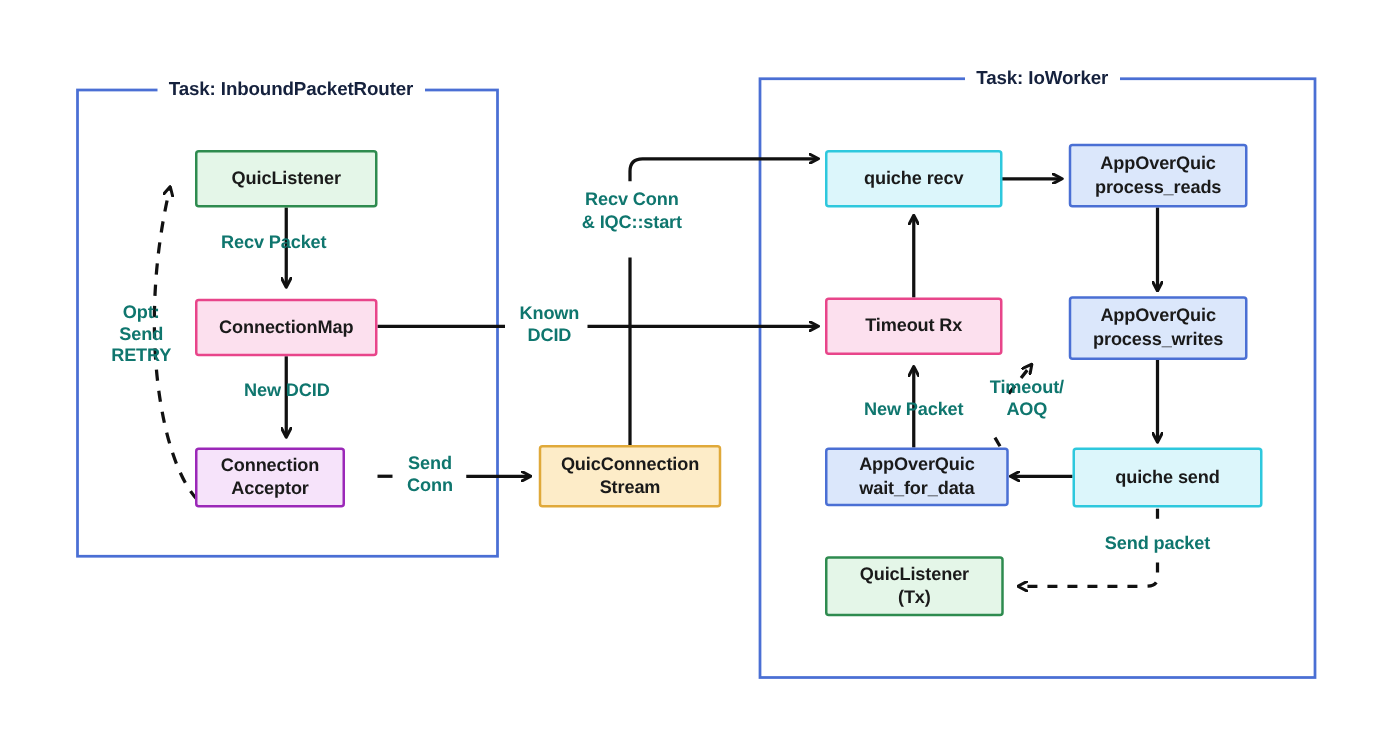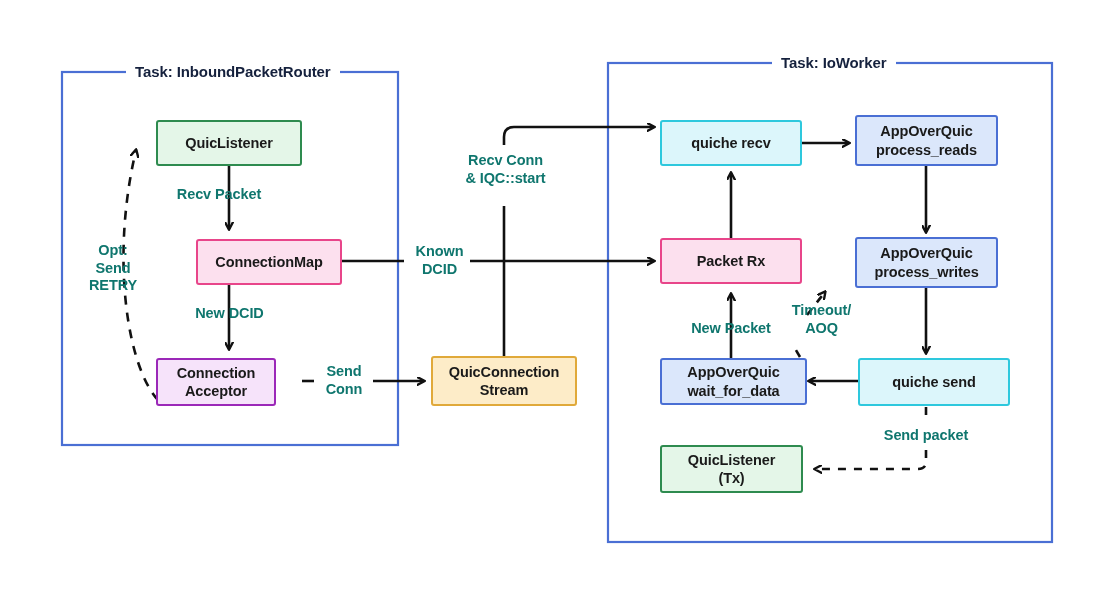--- a/index.html
+++ b/index.html
@@ -122,21 +122,21 @@
 
   <div class="group-title" style="left:126px; top:63px;">Task: InboundPacketRouter</div>
   <div class="group-title" style="left:772px; top:54px;">Task: IoWorker</div>
 
   <div class="node" style="left:156px; top:120px; width:146px; height:46px;
               border-color:#2e8b4f; background:#e4f6e8;">
     <span>QuicListener</span>
   </div>
 
   <div class="node" style="left:156px; top:239px; width:146px; height:46px;
-              border-color:#e8458a; background:#fce0ee;margin-left:40px;">
+              border-color:#e8458a; background:#fce0ee;">
     <span>ConnectionMap</span>
   </div>
 
   <div class="node" style="left:156px; top:358px; width:120px; height:48px;
               border-color:#9b28b8; background:#f6e3fa;">
     <span>Connection
 Acceptor</span>
   </div>
 
   <div class="node" style="left:431px; top:356px; width:146px; height:50px;
@@ -151,21 +151,21 @@
   </div>
 
   <div class="node" style="left:855px; top:115px; width:143px; height:51px;
               border-color:#4a6fd4; background:#dbe7fb;">
     <span>AppOverQuic
 process_reads</span>
   </div>
 
   <div class="node" style="left:660px; top:238px; width:142px; height:46px;
               border-color:#e8458a; background:#fce0ee;">
-    <span>Packet Rx</span>
+    <span>Timeout Rx</span>
   </div>
 
   <div class="node" style="left:855px; top:237px; width:143px; height:51px;
               border-color:#4a6fd4; background:#dbe7fb;">
     <span>AppOverQuic
 process_writes</span>
   </div>
 
   <div class="node" style="left:660px; top:358px; width:147px; height:47px;
               border-color:#4a6fd4; background:#dbe7fb;">

